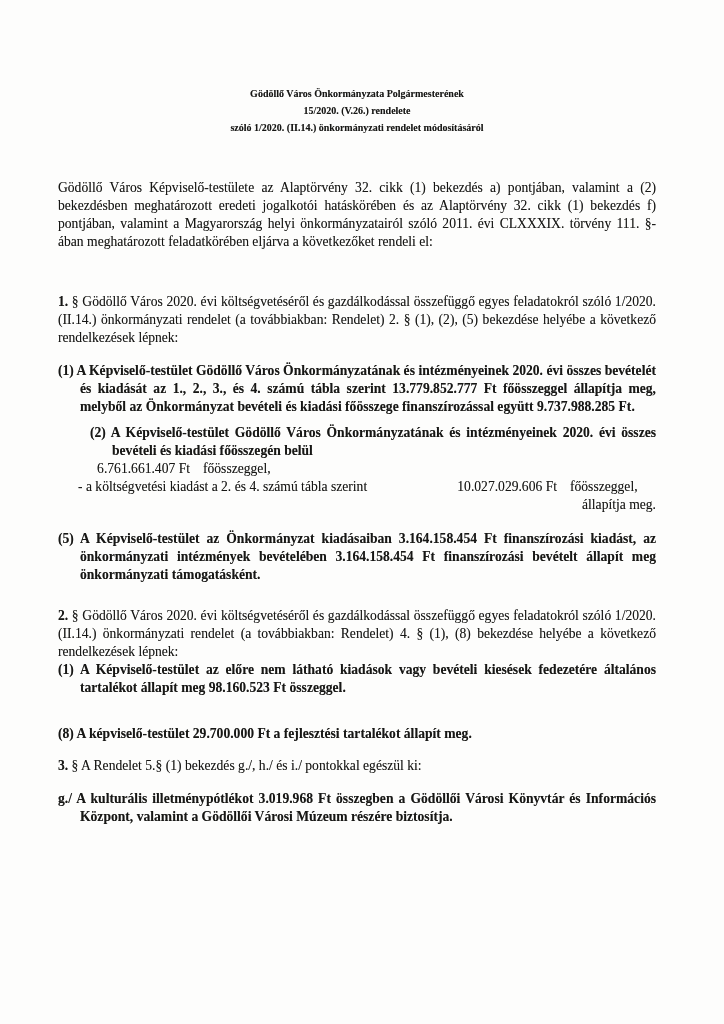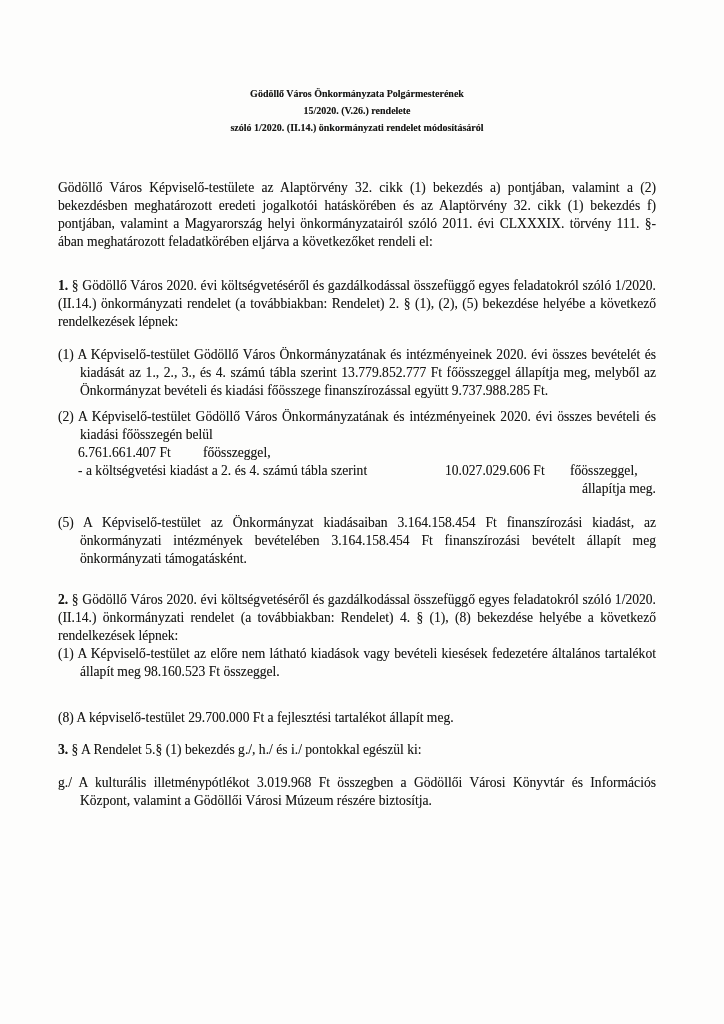--- a/index.html
+++ b/index.html
@@ -35,39 +35,40 @@
   }
 
   .para {
     margin: 0;
     text-align: justify;
   }
 
   .hang {
     padding-left: 22px;
     text-indent: -22px;
+    font-weight: bold;
   }
 
   .secnum { font-weight: bold; }
 
   .amount-row {
     display: flex;
     margin-left: 20px;
     line-height: 18px;
   }
   .amount-row .desc { flex: 1 1 auto; }
-  .amount-row .amt  { flex: 0 0 112px; text-align: left; white-space: nowrap; }
+  .amount-row .amt  { flex: 0 0 112px; text-align: right; white-space: nowrap; }
   .amount-row .sfx  { flex: 0 0 86px; padding-left: 13px; white-space: nowrap; }
 
   .outro { margin-left: 20px; text-align: right; }
 
   .mt-preamble { margin-top: 43px; }
-  .mt-sec1     { margin-top: 26px; }
+  .mt-sec1     { margin-top: 42px; }
   .mt-s1p1     { margin-top: 15px; }
-  .mt-s1p2     { margin-top: 8px;  }
+  .mt-s1p2     { margin-top: 8px; margin-left: 32px;  }
   .mt-s1p5     { margin-top: 16px; }
   .mt-sec2     { margin-top: 23px; }
   .mt-s2p1     { }
   .mt-s2p8     { margin-top: 28px; }
   .mt-sec3     { margin-top: 14px; }
   .mt-s3g      { margin-top: 15px; }
 </style>
 </head>
 <body>
 

